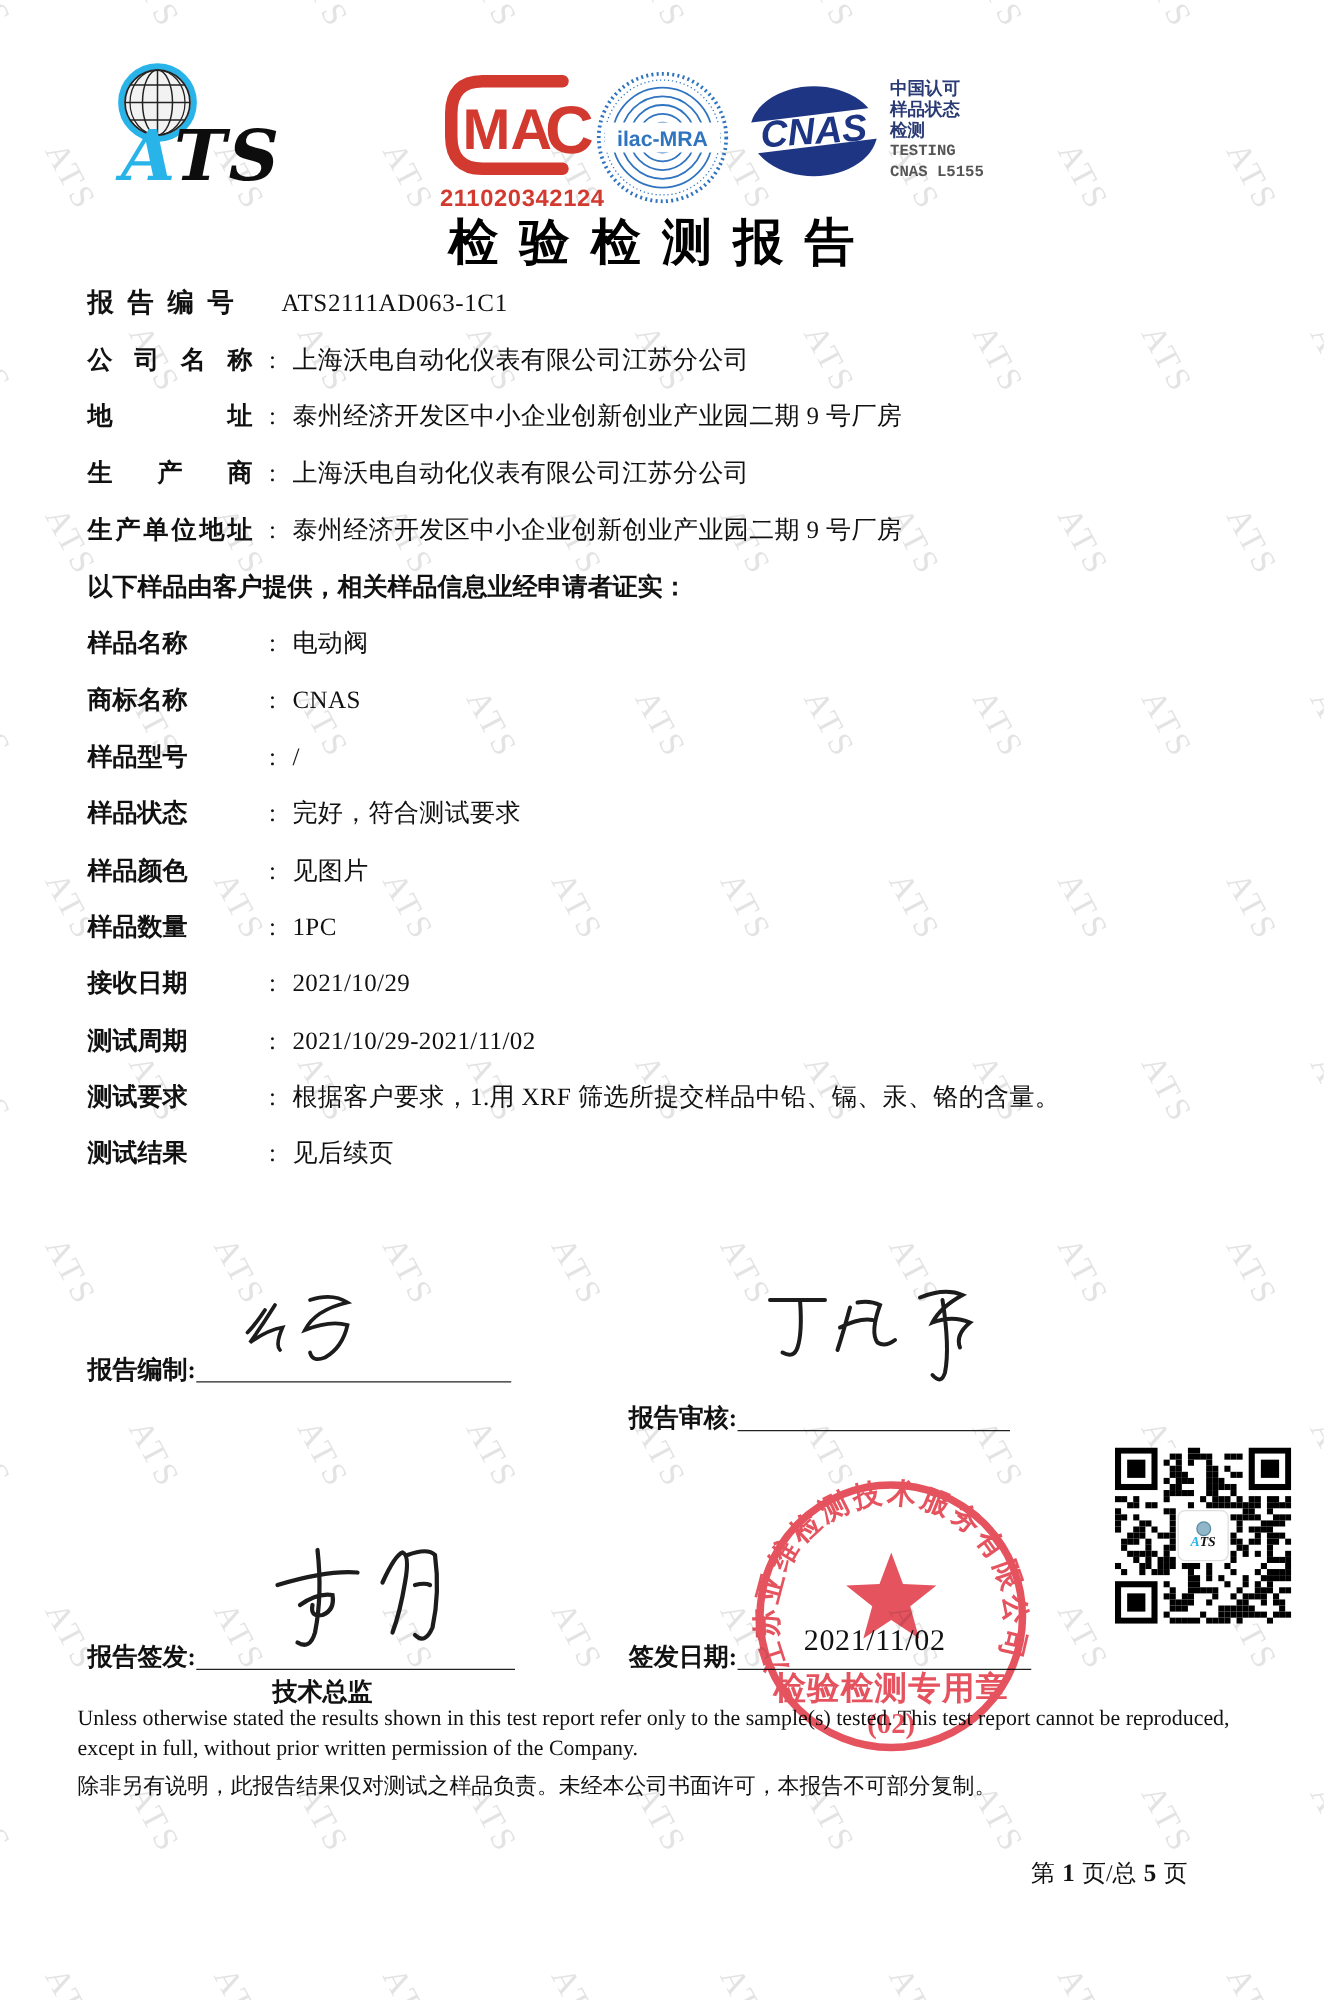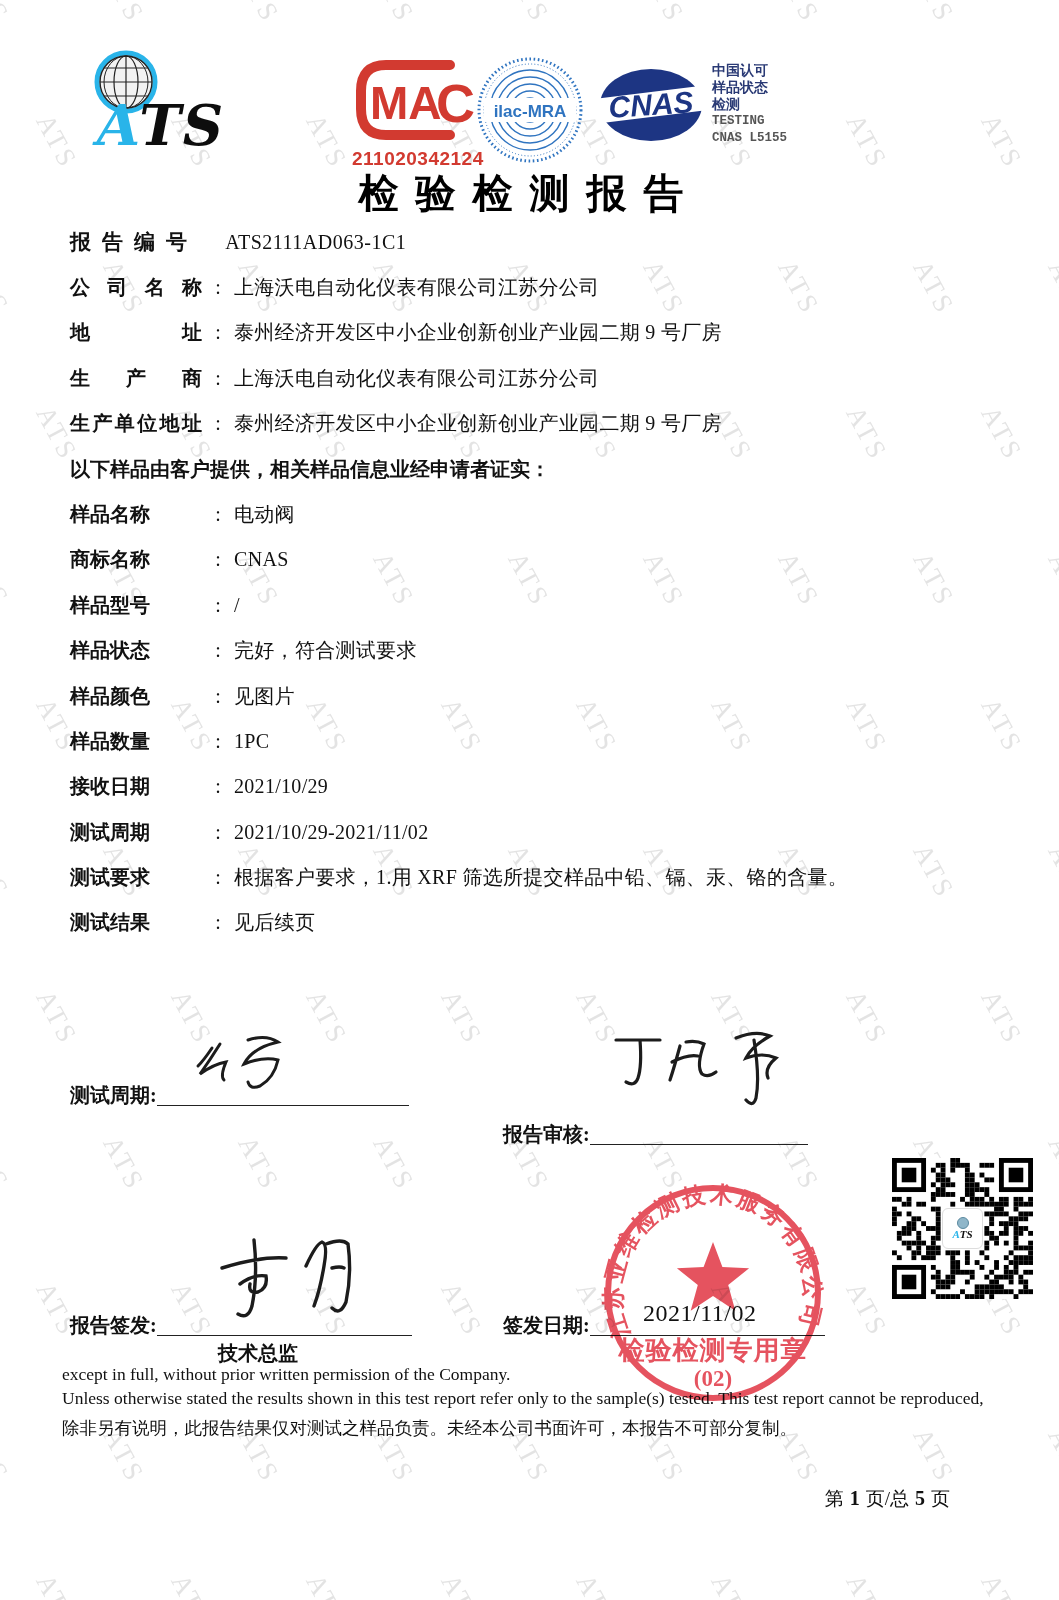--- a/index.html
+++ b/index.html
@@ -318,21 +318,21 @@
     <span class="val">根据客户要求，1.用 XRF 筛选所提交样品中铅、镉、汞、铬的含量。</span>
   </div>
   <div class="row">
     <span class="lbl">测试结果</span>
     <span class="colon">:</span>
     <span class="val">见后续页</span>
   </div>
 </div>
 
 <div class="layer sig1-left">
-  <span class="sig-label">测试周期:</span><span class="sig-line" style="width:252px;"></span>
+  <span class="sig-label">报告编制:</span><span class="sig-line" style="width:252px;"></span>
 </div>
 <svg class="sig-svg" style="left:190px; top:1030px;" width="190" height="72" viewBox="0 0 190 72">
   <g fill="none" stroke="#1c1c1c" stroke-width="3" stroke-linecap="round">
     <path d="M22,18 q-8,12 -14,18 M30,14 q-10,16 -20,30 q14,-10 26,-12 q-6,14 -2,18"></path>
     <path d="M58,10 q18,-6 30,2 q-26,6 -34,22 q20,-8 34,-4 q-4,18 -18,26 q-10,4 -12,-4"></path>
   </g>
 </svg>
 
 <div class="layer sig1-right">
   <span class="sig-label">报告审核:</span><span class="sig-line" style="width:218px;"></span>
@@ -666,20 +666,20 @@
     <path d="M96,38 q10,-22 16,-24 q6,2 2,24 q-4,24 -10,40 M116,16 q16,-6 22,0 q4,30 -2,58 q-6,14 -14,6 M122,40 q8,-2 12,0"></path>
   </g>
 </svg>
 
 <div class="layer sig2-right">
   <span class="sig-label">签发日期:</span><span class="sig-line" style="width:235px;"></span>
   <span class="issue-date">2021/11/02</span>
 </div>
 
 <div class="layer disclaimer">
+  <div class="en">Unless otherwise stated the results shown in this test report refer only to the sample(s) tested. This test report cannot be reproduced,</div>
   <div class="en">except in full, without prior written permission of the Company.</div>
-  <div class="en">Unless otherwise stated the results shown in this test report refer only to the sample(s) tested. This test report cannot be reproduced,</div>
   <div class="zh">除非另有说明，此报告结果仅对测试之样品负责。未经本公司书面许可，本报告不可部分复制。</div>
 </div>
 
 <div class="layer footer">
   <span>第</span><b>1</b><span>页/总</span><b>5</b><span>页</span>
 </div>
 
 </body></html>

